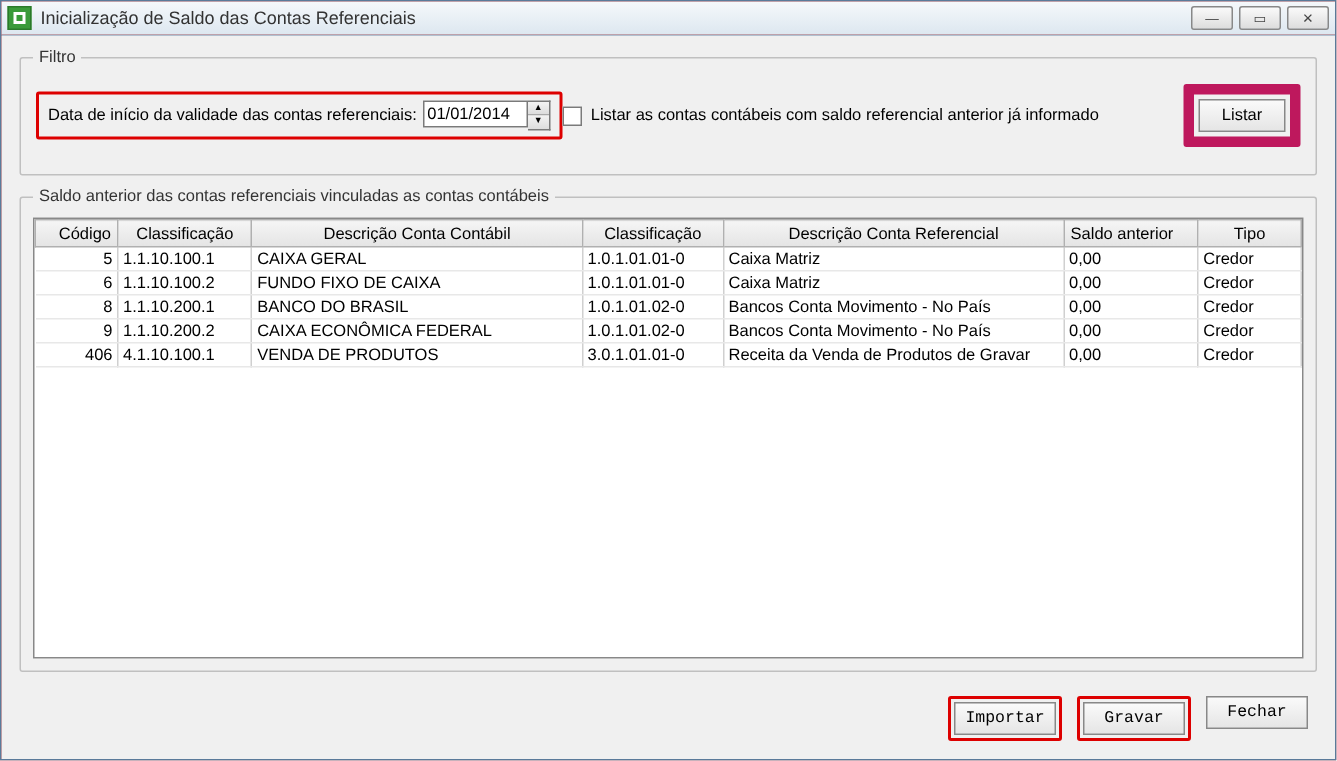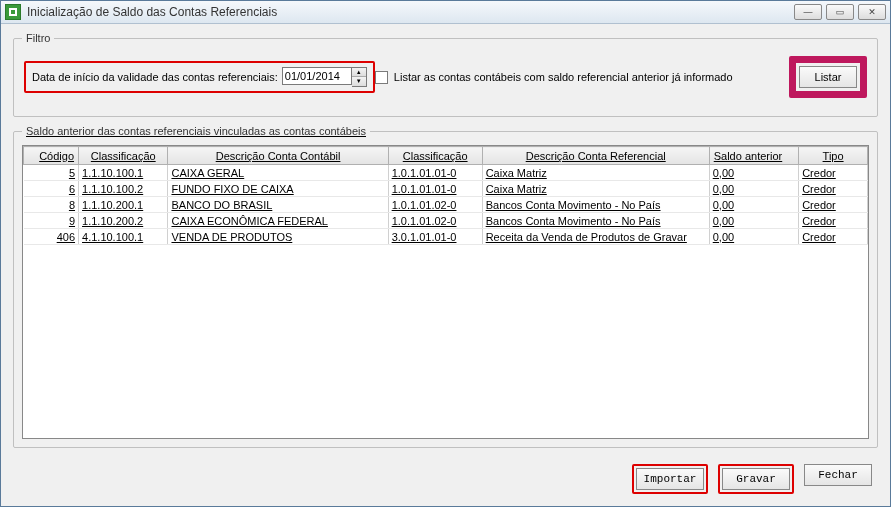--- a/index.html
+++ b/index.html
@@ -137,21 +137,20 @@
     cursor: pointer;
   }
   .listar-wrap {
     border: 7px solid #be185d;
     border-radius: 2px;
     padding: 3px;
   }
   .grid-fieldset {
     flex: 1;
     display: flex;
-    text-decoration: underline;
   }
   .grid-body {
     flex: 1;
     padding: 8px;
     overflow: hidden;
   }
   .grid-wrap {
     width: 100%;
     height: 294px;
     border: 1px solid #888;

